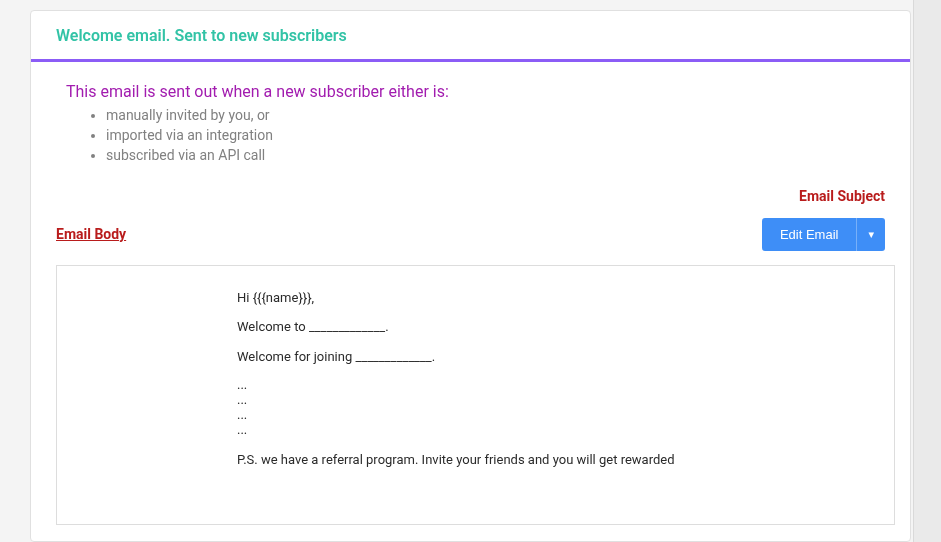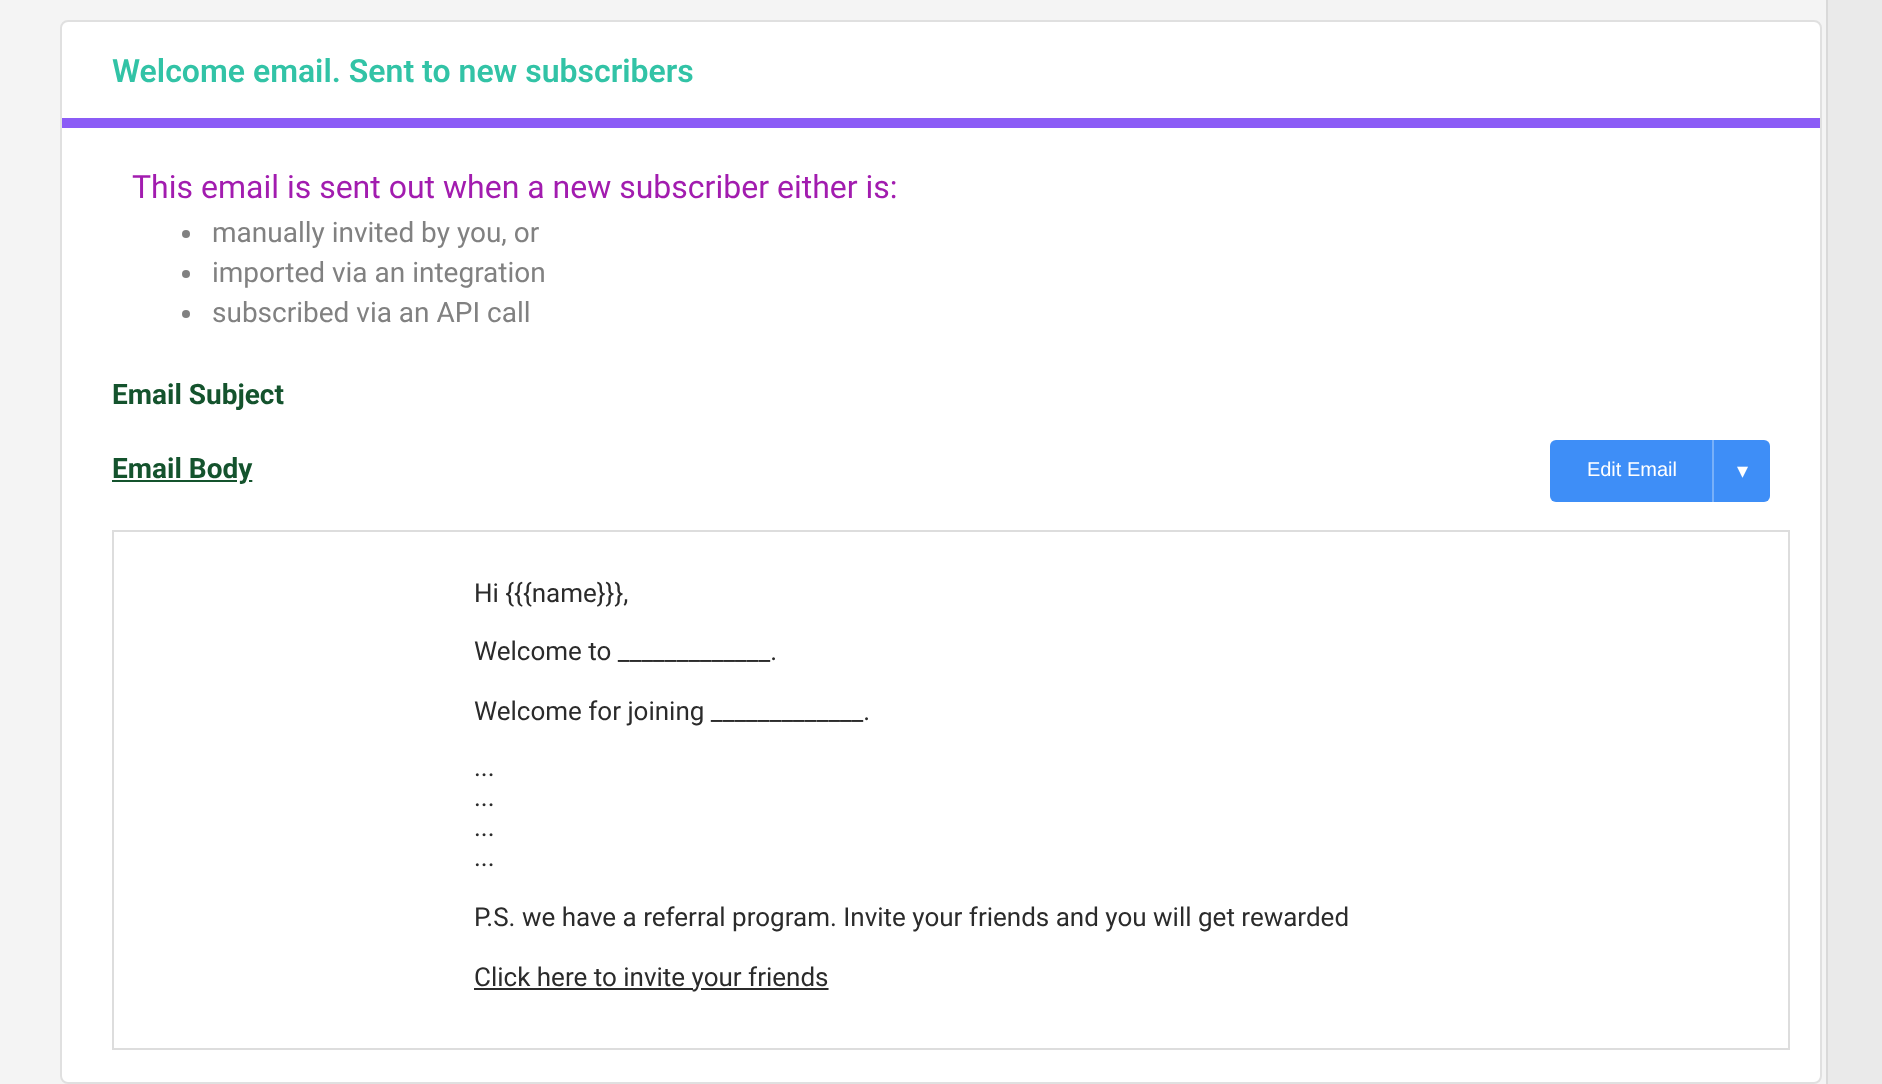--- a/index.html
+++ b/index.html
@@ -21,21 +21,21 @@
       border-radius: 4px;
       margin-top: 10px;
       height: 532px;
       overflow: hidden;
     }
     .card-header {
       display: flex;
       align-items: center;
       justify-content: space-between;
       padding: 15px 25px 14px 25px;
-      border-bottom: 5px solid #8b5cf6;
+      border-bottom: 3px solid #8b5cf6;
     }
     .card-title {
       color: #32c3a6;
       font-size: 16px;
       font-weight: 600;
     }
     .header-controls {
       display: flex;
       align-items: center;
       gap: 20px;
@@ -79,23 +79,24 @@
       list-style: disc;
       padding-left: 50px;
       color: #818181;
       font-size: 14px;
       line-height: 1.3;
     }
     .intro-list li { padding: 1px 0; }
     .section-label {
       font-size: 14px;
       font-weight: 700;
-      color: #14532d;
+      color: #b91c1c;
       margin-top: 22px;
       margin-bottom: 8px;
+      text-align: right;
     }
     .text-input {
       width: 100%;
       padding: 8px 12px;
       font-size: 14px;
       border: 1px solid #ccc;
       border-radius: 4px;
       color: #555;
     }
     .body-row {
@@ -106,21 +107,21 @@
       margin-bottom: 14px;
     }
     .edit-email-group {
       display: flex;
     }
     .edit-email-btn {
       background: #3e8ef7;
       color: #fff;
       border: none;
       padding: 9px 18px;
-      font-size: 10px;
+      font-size: 13px;
       cursor: pointer;
       border-radius: 3px 0 0 3px;
       text-align: center;
     }
     .edit-email-caret {
       background: #3e8ef7;
       color: #fff;
       border: none;
       border-left: 1px solid rgba(255,255,255,0.3);
       padding: 9px 11px;
@@ -185,18 +186,17 @@
 
       <div class="email-preview">
         <p>Hi {{{name}}},</p>
         <p>Welcome to _____________.</p>
         <p>Welcome for joining _____________.</p>
         <p class="dots">...</p>
         <p class="dots">...</p>
         <p class="dots">...</p>
         <p class="dots">...</p>
         <p class="ps">P.S. we have a referral program. Invite your friends and you will get rewarded</p>
-        <p><span class="email-link">Click here to invite your friends</span></p>
       </div>
     </div>
   </div>
 </div>
 <div class="right-sidebar-space"></div>
 
 </body></html>

